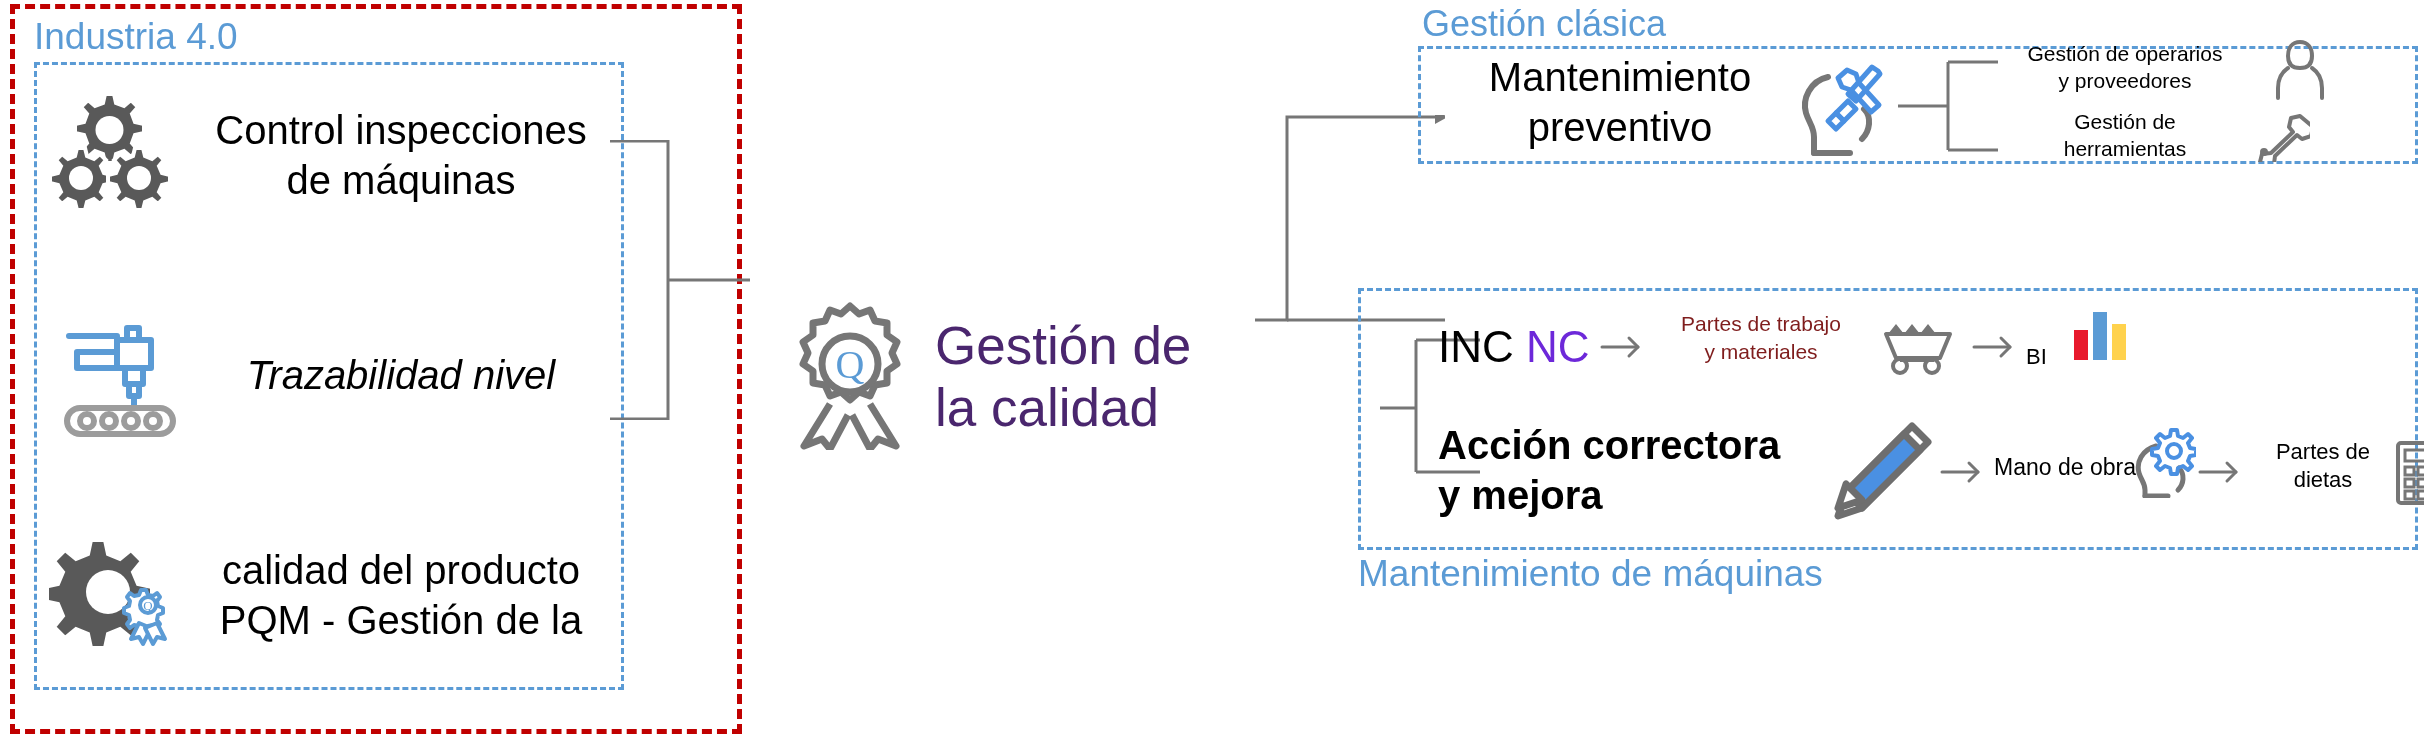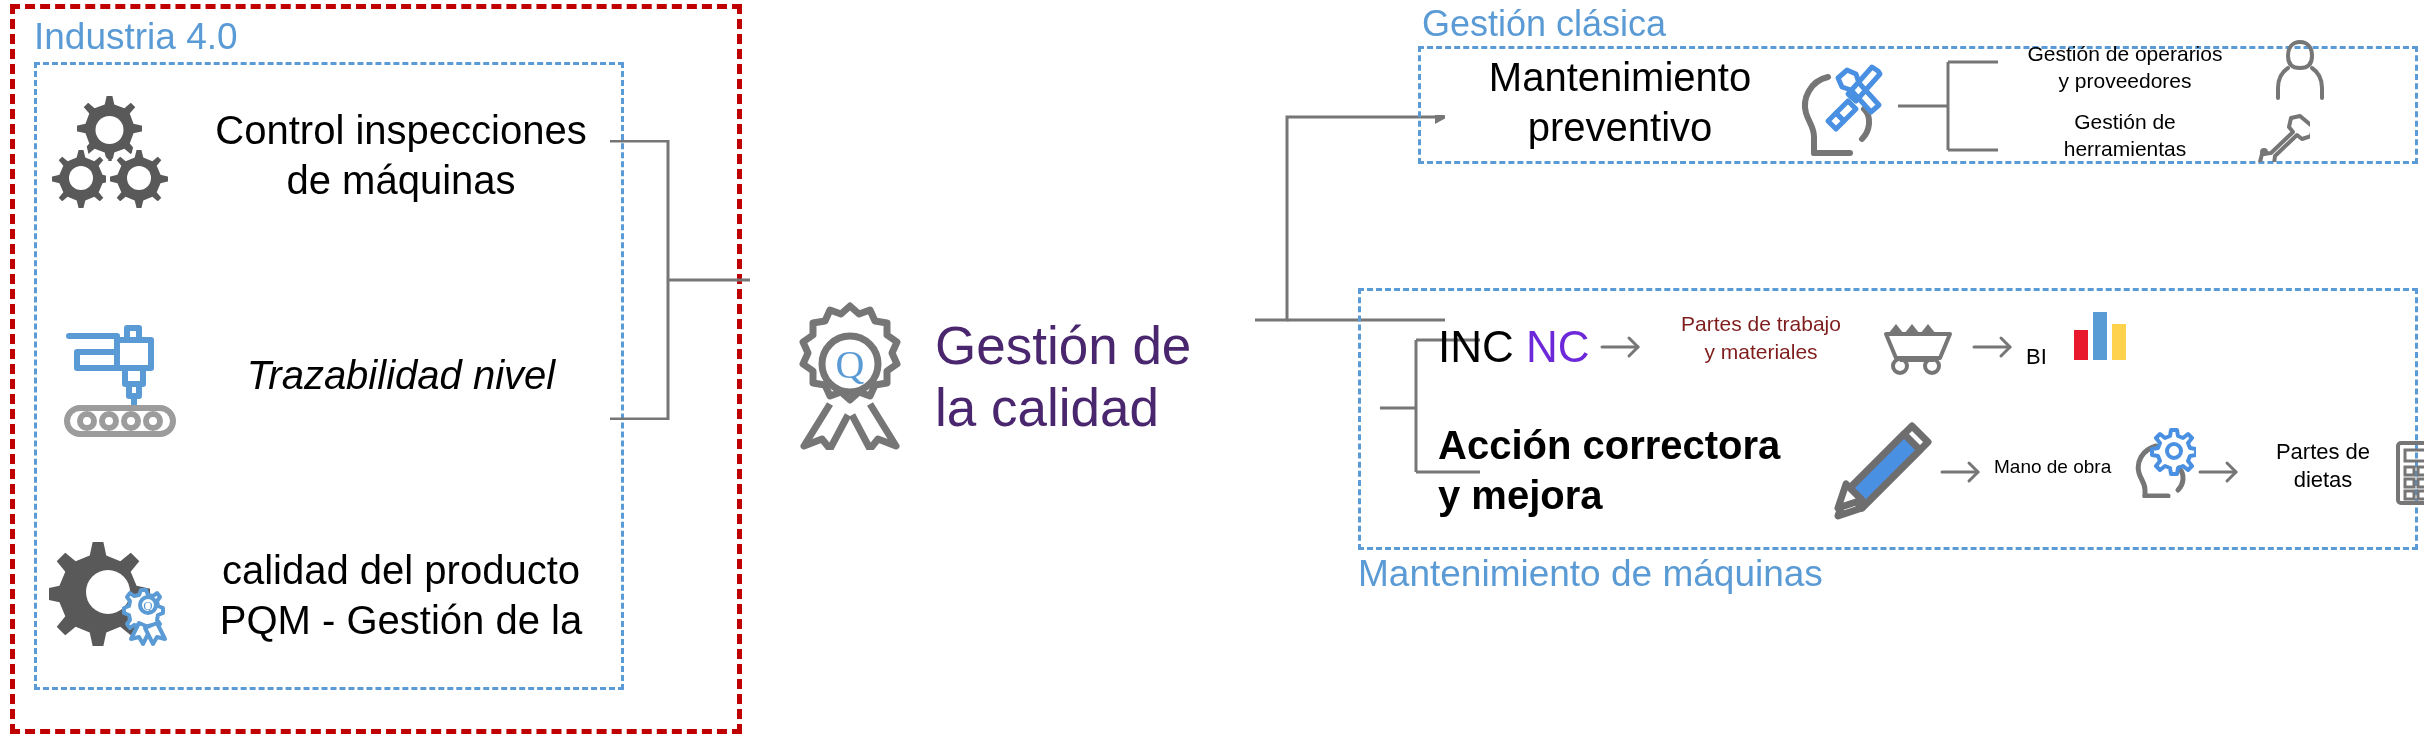--- a/index.html
+++ b/index.html
@@ -111,21 +111,21 @@
 
   
   #accion-label{
     left:1438px;top:420px;width:380px;
     font-size:40px;line-height:50px;text-align:left;color:#000;font-weight:bold;
   }
   #pencil-icon{left:1826px;top:420px;width:108px;height:100px;}
   #arrow3{left:1940px;top:455px;width:44px;height:34px;}
   #mano-label{
     left:1994px;top:452px;
-    font-size:19px;line-height:30px;color:#000;white-space:nowrap;
+    font-size:23px;line-height:30px;color:#000;white-space:nowrap;
   }
   #head-gear-icon{left:2130px;top:428px;width:66px;height:70px;}
   #arrow4{left:2198px;top:455px;width:44px;height:34px;}
   #dietas-label{
     left:2248px;top:438px;width:150px;
     font-size:22px;line-height:28px;text-align:center;color:#000;
   }
   #calc-icon{left:2394px;top:440px;width:58px;height:66px;}
 </style>
 </head>

